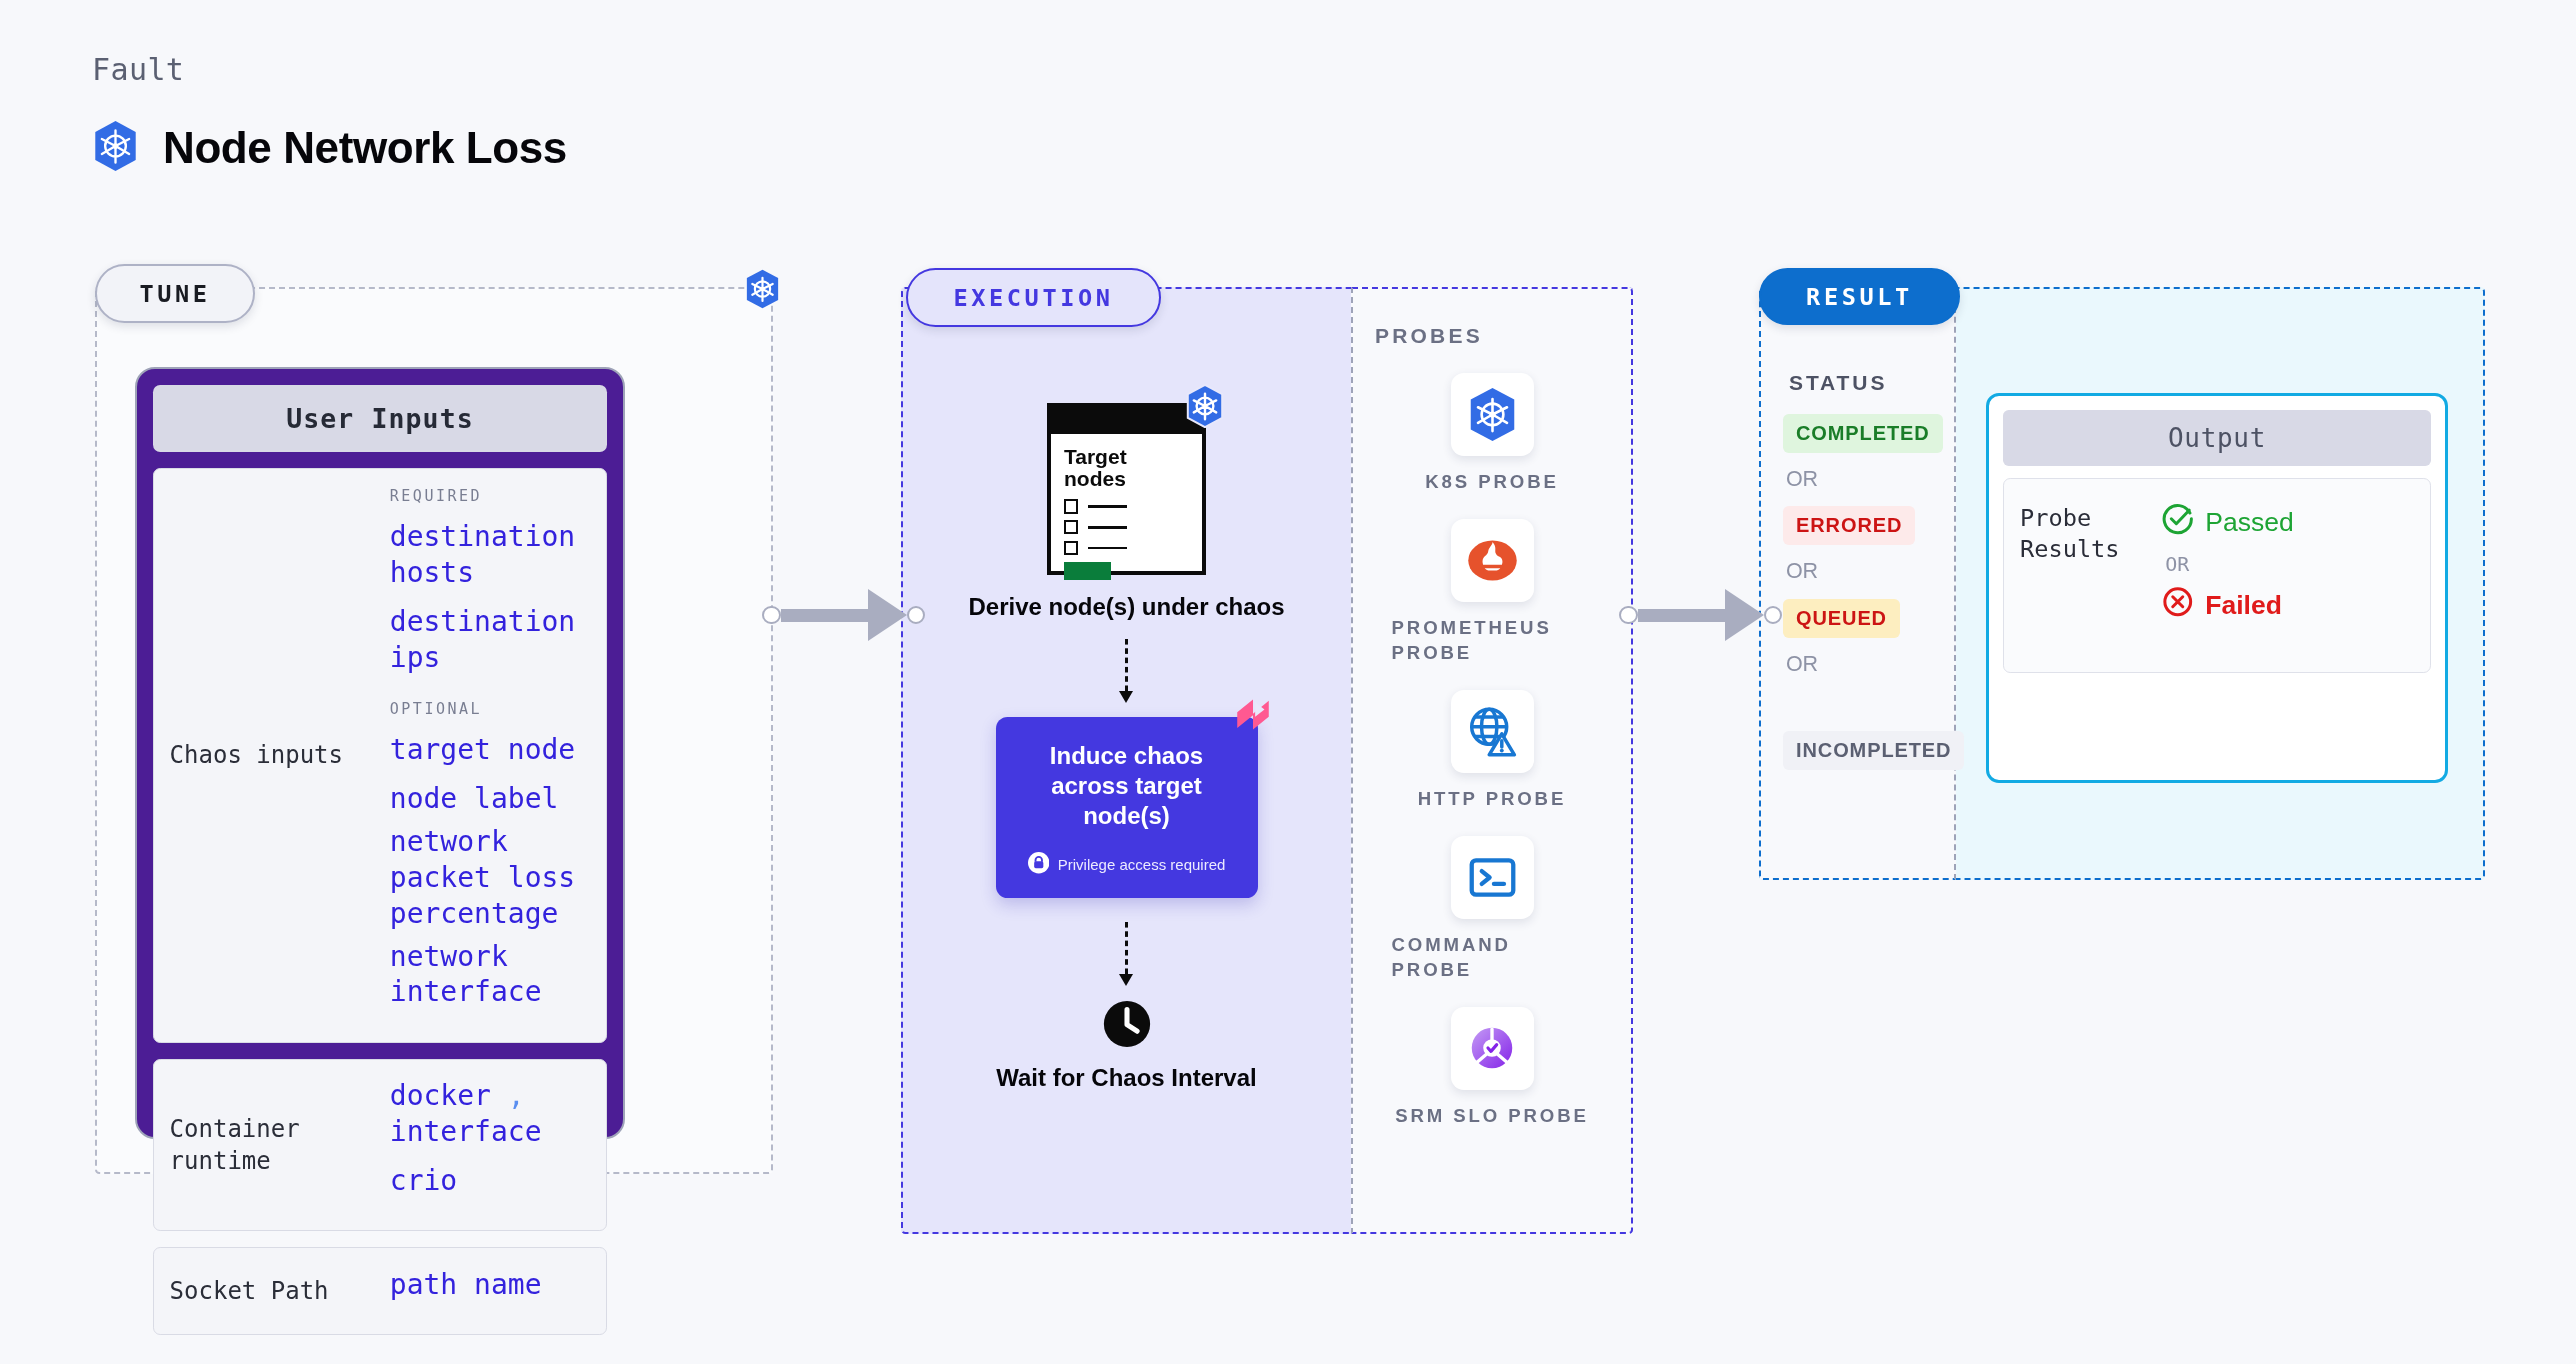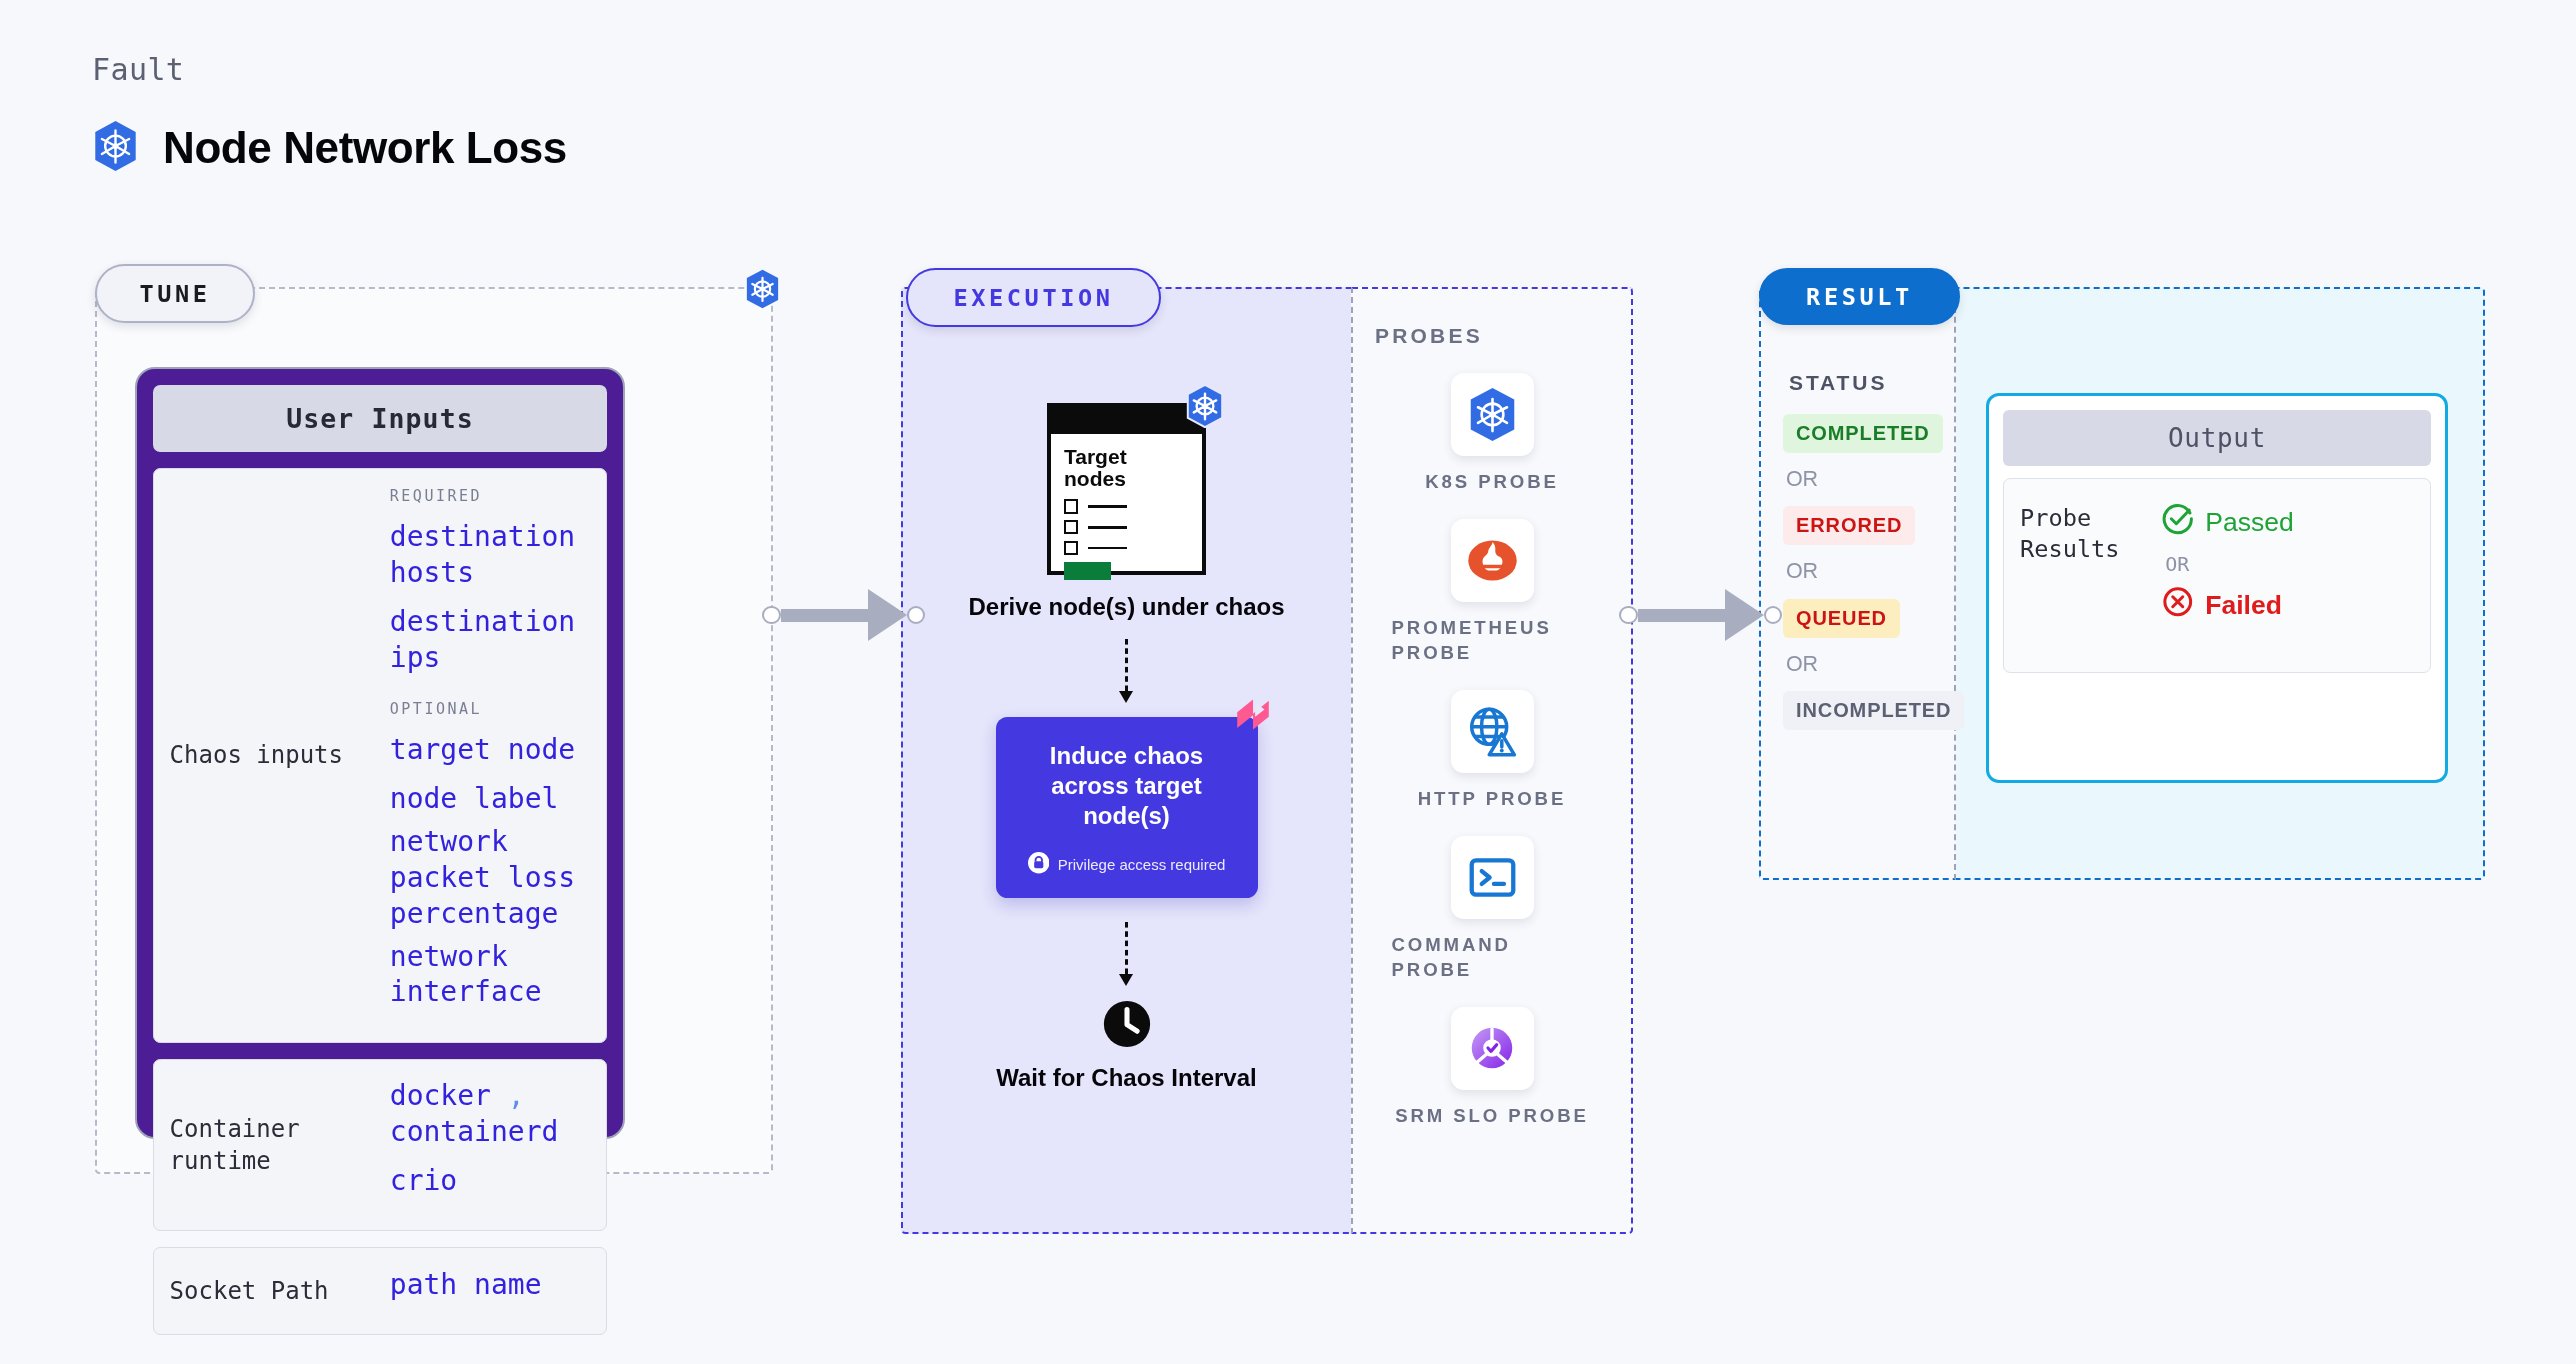--- a/index.html
+++ b/index.html
@@ -323,21 +323,21 @@
         <div class="kv">network interface</div>
       </div>
     </div>
 
     <div class="sub-box">
       <div class="sb-label">Container runtime</div>
       <div class="sb-body">
         <div class="kv">
           <span>docker</span>
           <span class="sep">,</span>
-          <span>containerd</span>
+          <span>interface</span>
         </div>
         <div class="kv">crio</div>
       </div>
     </div>
 
     <div class="sub-box">
       <div class="sb-label">Socket Path</div>
       <div class="sb-body">
         <div class="kv">path name</div>
       </div>
@@ -509,21 +509,21 @@
   </div>
 
   <div class="status-title">STATUS</div>
   <div class="status-col">
     <span class="st-badge" style="color:#1a7d28;background:#dff5de;">COMPLETED</span>
     <span class="st-or">OR</span>
     <span class="st-badge" style="color:#cc1414;background:#fdeaea;">ERRORED</span>
     <span class="st-or">OR</span>
     <span class="st-badge" style="color:#cc1414;background:#fdeec0;">QUEUED</span>
     <span class="st-or">OR</span>
-    <span class="st-badge" style="color:#5b6072;background:#f0f1f6;">INCOMPLETED</span>
+    <span class="st-badge" style="color:#5b6072;background:#f0f1f6;margin-top:40px;">INCOMPLETED</span>
   </div>
 
   <div class="output-card">
     <div class="out-head">Output</div>
 
 
     <div class="out-row tall">
       <div class="out-lbl">Probe Results</div>
       <div class="out-val">
         <div class="pr-line">

